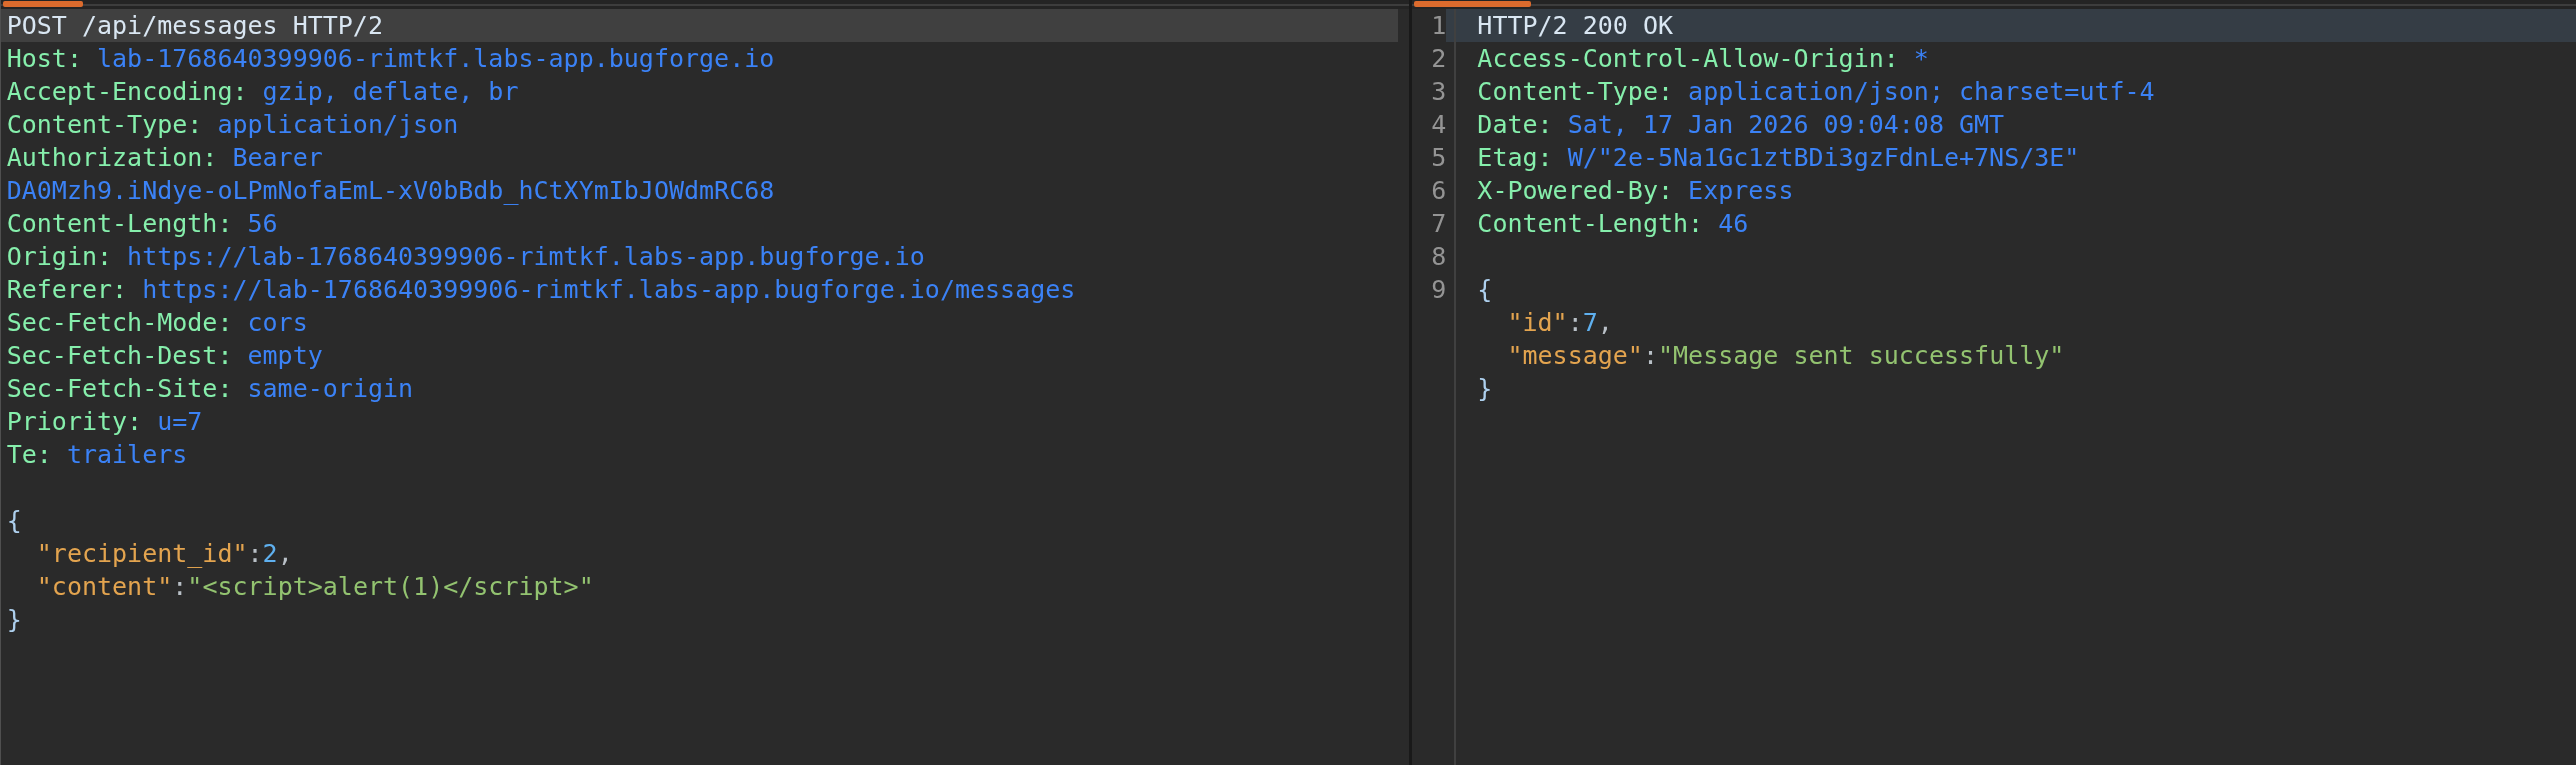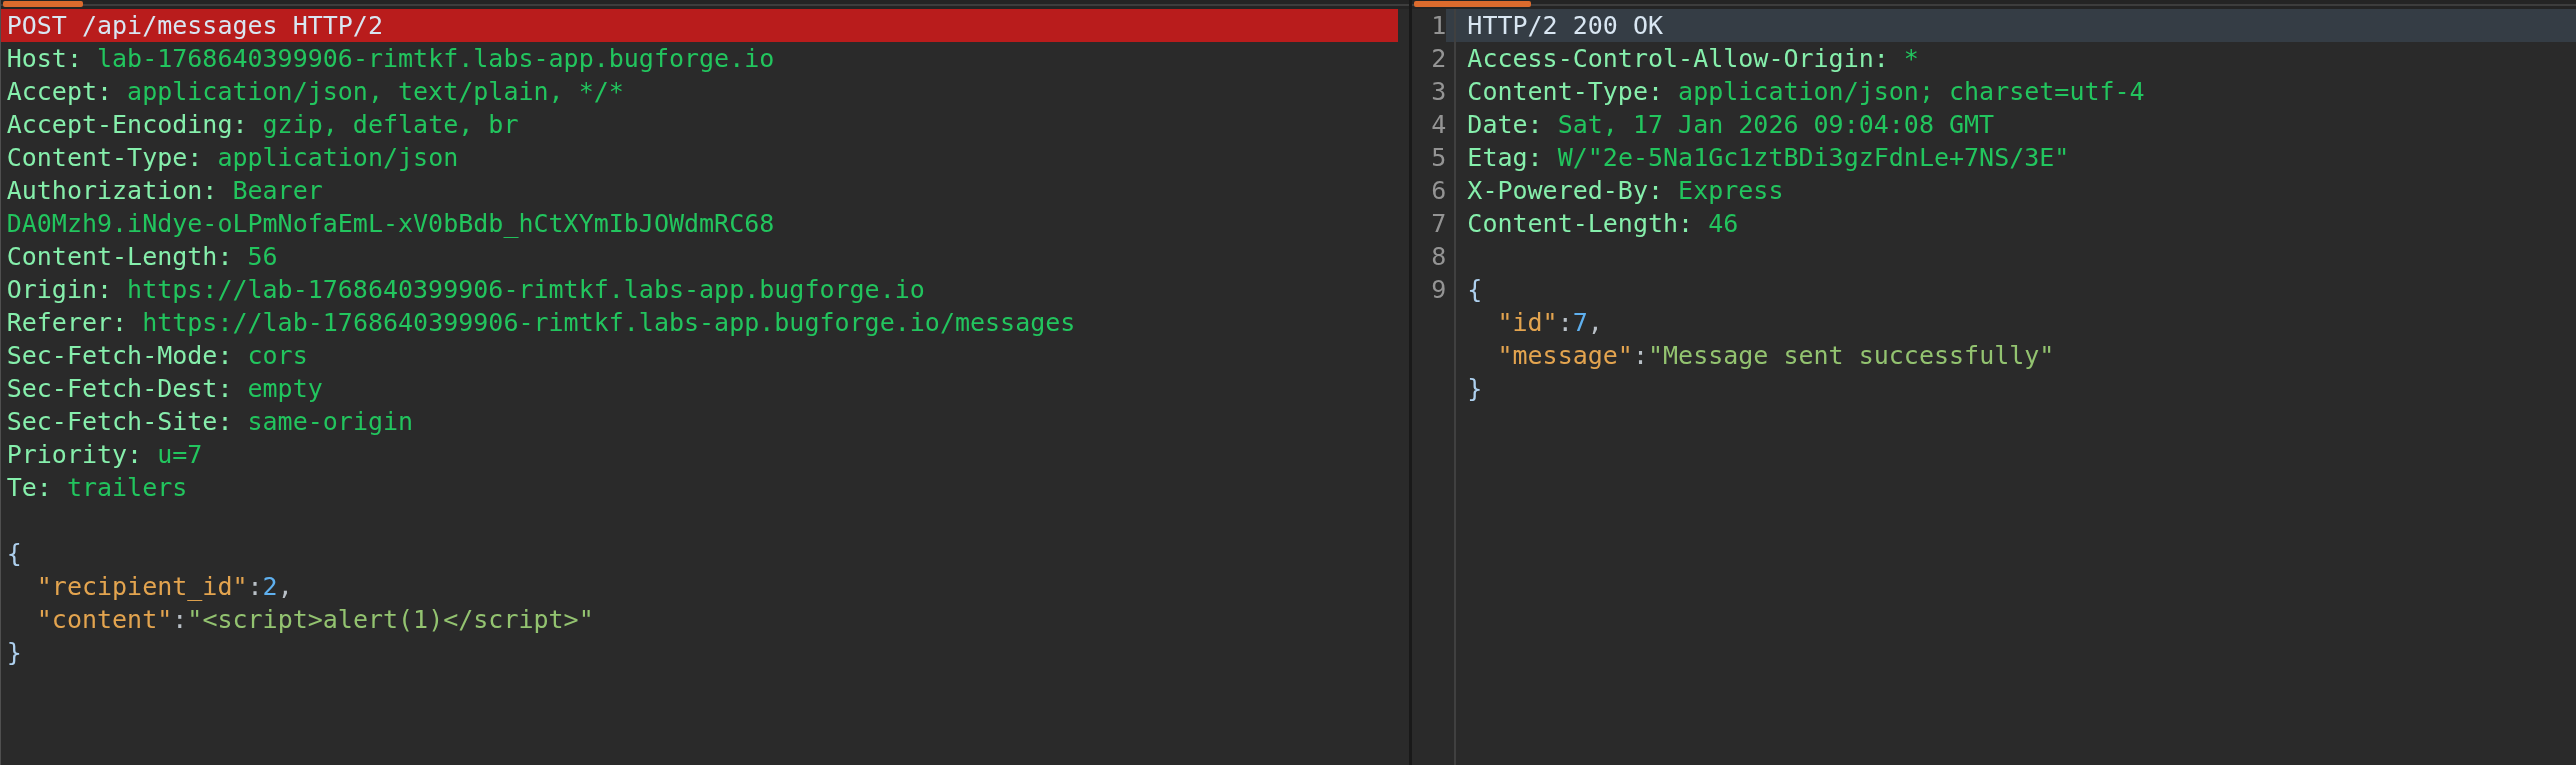--- a/index.html
+++ b/index.html
@@ -17,50 +17,49 @@
   
   .hscrollbar{position:relative;height:8.5px;background:#242424}
   .hscrollbar .groove{position:absolute;top:3.8px;left:0;right:0;height:1.9px;background:#3d3d3d}
   .hscrollbar .thumb{position:absolute;top:0.9px;height:6.6px;background:#dc6b2d;border-radius:1.9px}
   .request .hscrollbar .thumb{left:1.9px;width:80px}
   .response .hscrollbar .thumb{left:1.9px;width:117px}
 
   .code{padding-top:0.9px;font-size:25px;line-height:33px;color:#b7bbbf}
   .row{display:flex;height:33px;white-space:pre}
   .request .row{padding-left:5.7px}
-  .request .row.active{background:#b91c1c;margin-right:11px}
+  .request .row.active{background:#404040;margin-right:11px}
 
   .response .gutter-line{position:absolute;left:42px;top:8.5px;bottom:0;width:1.9px;background:#404040}
   .response .row .gut{flex:0 0 auto;width:34px;text-align:right;color:#949494}
-  .response .row .content{flex:1 1 auto;padding-left:21px}
+  .response .row .content{flex:1 1 auto;padding-left:31px}
   .response .row.active .content{background:#353d45}
 
   .seg.title{color:#d9e6f2}
   .seg.hname{color:#86efac}
-  .seg.hval{color:#22c55e}
+  .seg.hval{color:#3b82f6}
   .seg.key{color:#e3a44f}
   .seg.num{color:#5fb0ef}
   .seg.str{color:#93c370}
   .seg.brace{color:#aed0ee}
   .seg.sep{color:#b9c0c7}
 </style>
 </head>
 <body>
 
 <div class="stage">
 
   <section class="panel request">
     <div class="hscrollbar">
       <div class="groove"></div>
       <div class="thumb"></div>
     </div>
     <div class="code" id="request-rows">
         <div class="row active"><span class="content"><span class="seg title">POST /api/messages HTTP/2</span></span></div>
         <div class="row"><span class="content"><span class="seg hname">Host:</span><span class="seg hval"> lab-1768640399906-rimtkf.labs-app.bugforge.io</span></span></div>
-        <div class="row"><span class="content"><span class="seg hname">Accept:</span><span class="seg hval"> application/json, text/plain, */*</span></span></div>
         <div class="row"><span class="content"><span class="seg hname">Accept-Encoding:</span><span class="seg hval"> gzip, deflate, br</span></span></div>
         <div class="row"><span class="content"><span class="seg hname">Content-Type:</span><span class="seg hval"> application/json</span></span></div>
         <div class="row"><span class="content"><span class="seg hname">Authorization:</span><span class="seg hval"> Bearer</span></span></div>
         <div class="row"><span class="content"><span class="seg hval">DA0Mzh9.iNdye-oLPmNofaEmL-xV0bBdb_hCtXYmIbJOWdmRC68</span></span></div>
         <div class="row"><span class="content"><span class="seg hname">Content-Length:</span><span class="seg hval"> 56</span></span></div>
         <div class="row"><span class="content"><span class="seg hname">Origin:</span><span class="seg hval"> https://lab-1768640399906-rimtkf.labs-app.bugforge.io</span></span></div>
         <div class="row"><span class="content"><span class="seg hname">Referer:</span><span class="seg hval"> https://lab-1768640399906-rimtkf.labs-app.bugforge.io/messages</span></span></div>
         <div class="row"><span class="content"><span class="seg hname">Sec-Fetch-Mode:</span><span class="seg hval"> cors</span></span></div>
         <div class="row"><span class="content"><span class="seg hname">Sec-Fetch-Dest:</span><span class="seg hval"> empty</span></span></div>
         <div class="row"><span class="content"><span class="seg hname">Sec-Fetch-Site:</span><span class="seg hval"> same-origin</span></span></div>

